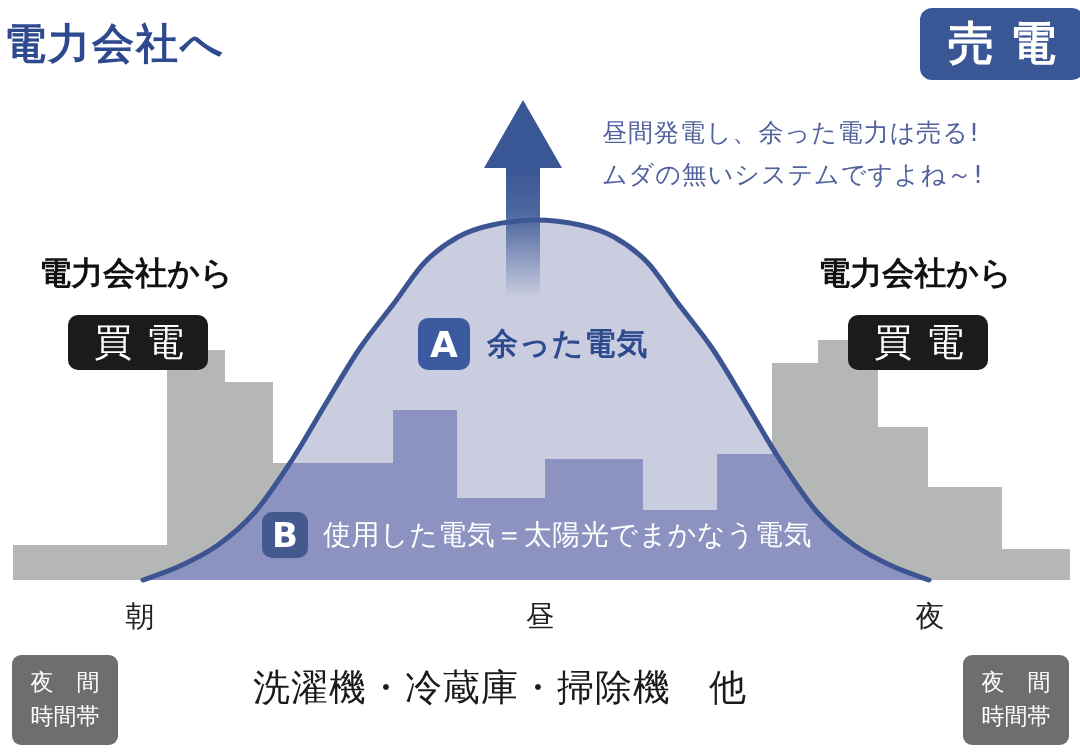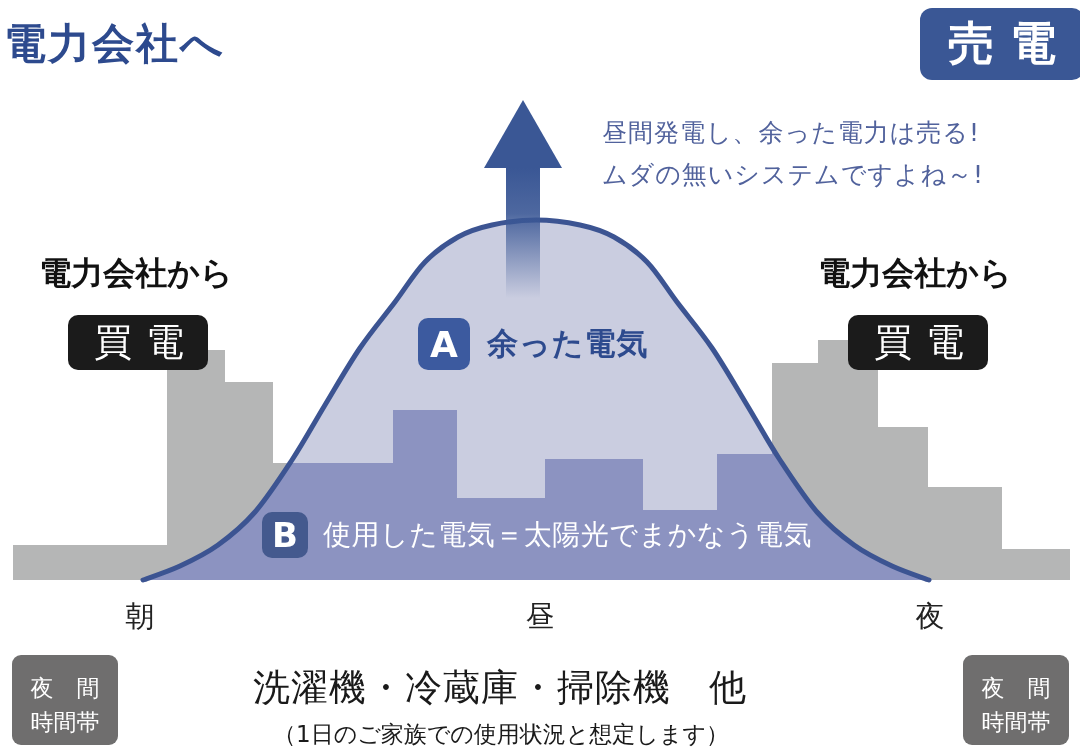--- a/index.html
+++ b/index.html
@@ -55,21 +55,21 @@
 
   
   .footer-main{position:absolute;left:0;top:663px;width:1000px;text-align:center;
     font-size:37px;color:#1a1a1a;font-weight:500;letter-spacing:1px;}
   .footer-note{position:absolute;left:0;top:719px;width:1002px;text-align:center;
     font-size:23px;color:#1a1a1a;}
 
   
   .night-box{position:absolute;top:655px;width:106px;height:90px;
     background:var(--night-gray);border-radius:9px;color:#fff;
-    font-size:23px;line-height:34px;text-align:center;padding-top:16px;}
+    font-size:23px;line-height:34px;text-align:center;padding-top:10px;}
   .night-box.left{left:12px;}
   .night-box.right{left:963px;}
 </style>
 </head>
 <body>
 
 <div class="stage" style="--navy: #2d4a8e; --badge-blue: #3a5795; --annot: #51629c; --black-box: #1b1b1b; --a-box: #3c5a9f; --b-box: #44598e; --night-gray: #6f6e6e;">
 
   <svg id="chart" width="1080" height="756" viewBox="0 0 1080 756">
       <defs>
@@ -114,21 +114,20 @@
   <div class="ab-group label-b">
     <span class="key-box key-b">B</span>
     <span class="b-text">使用した電気＝太陽光でまかなう電気</span>
   </div>
 
   <div class="axis-label axis-morning">朝</div>
   <div class="axis-label axis-noon">昼</div>
   <div class="axis-label axis-night">夜</div>
 
   <div class="footer-main">洗濯機・冷蔵庫・掃除機　他</div>
-  <div class="footer-note">（1日のご家族での使用状況と想定します）</div>
 
   <div class="night-box left">
     <div>夜　間</div>
     <div>時間帯</div>
   </div>
   <div class="night-box right">
     <div>夜　間</div>
     <div>時間帯</div>
   </div>
 

